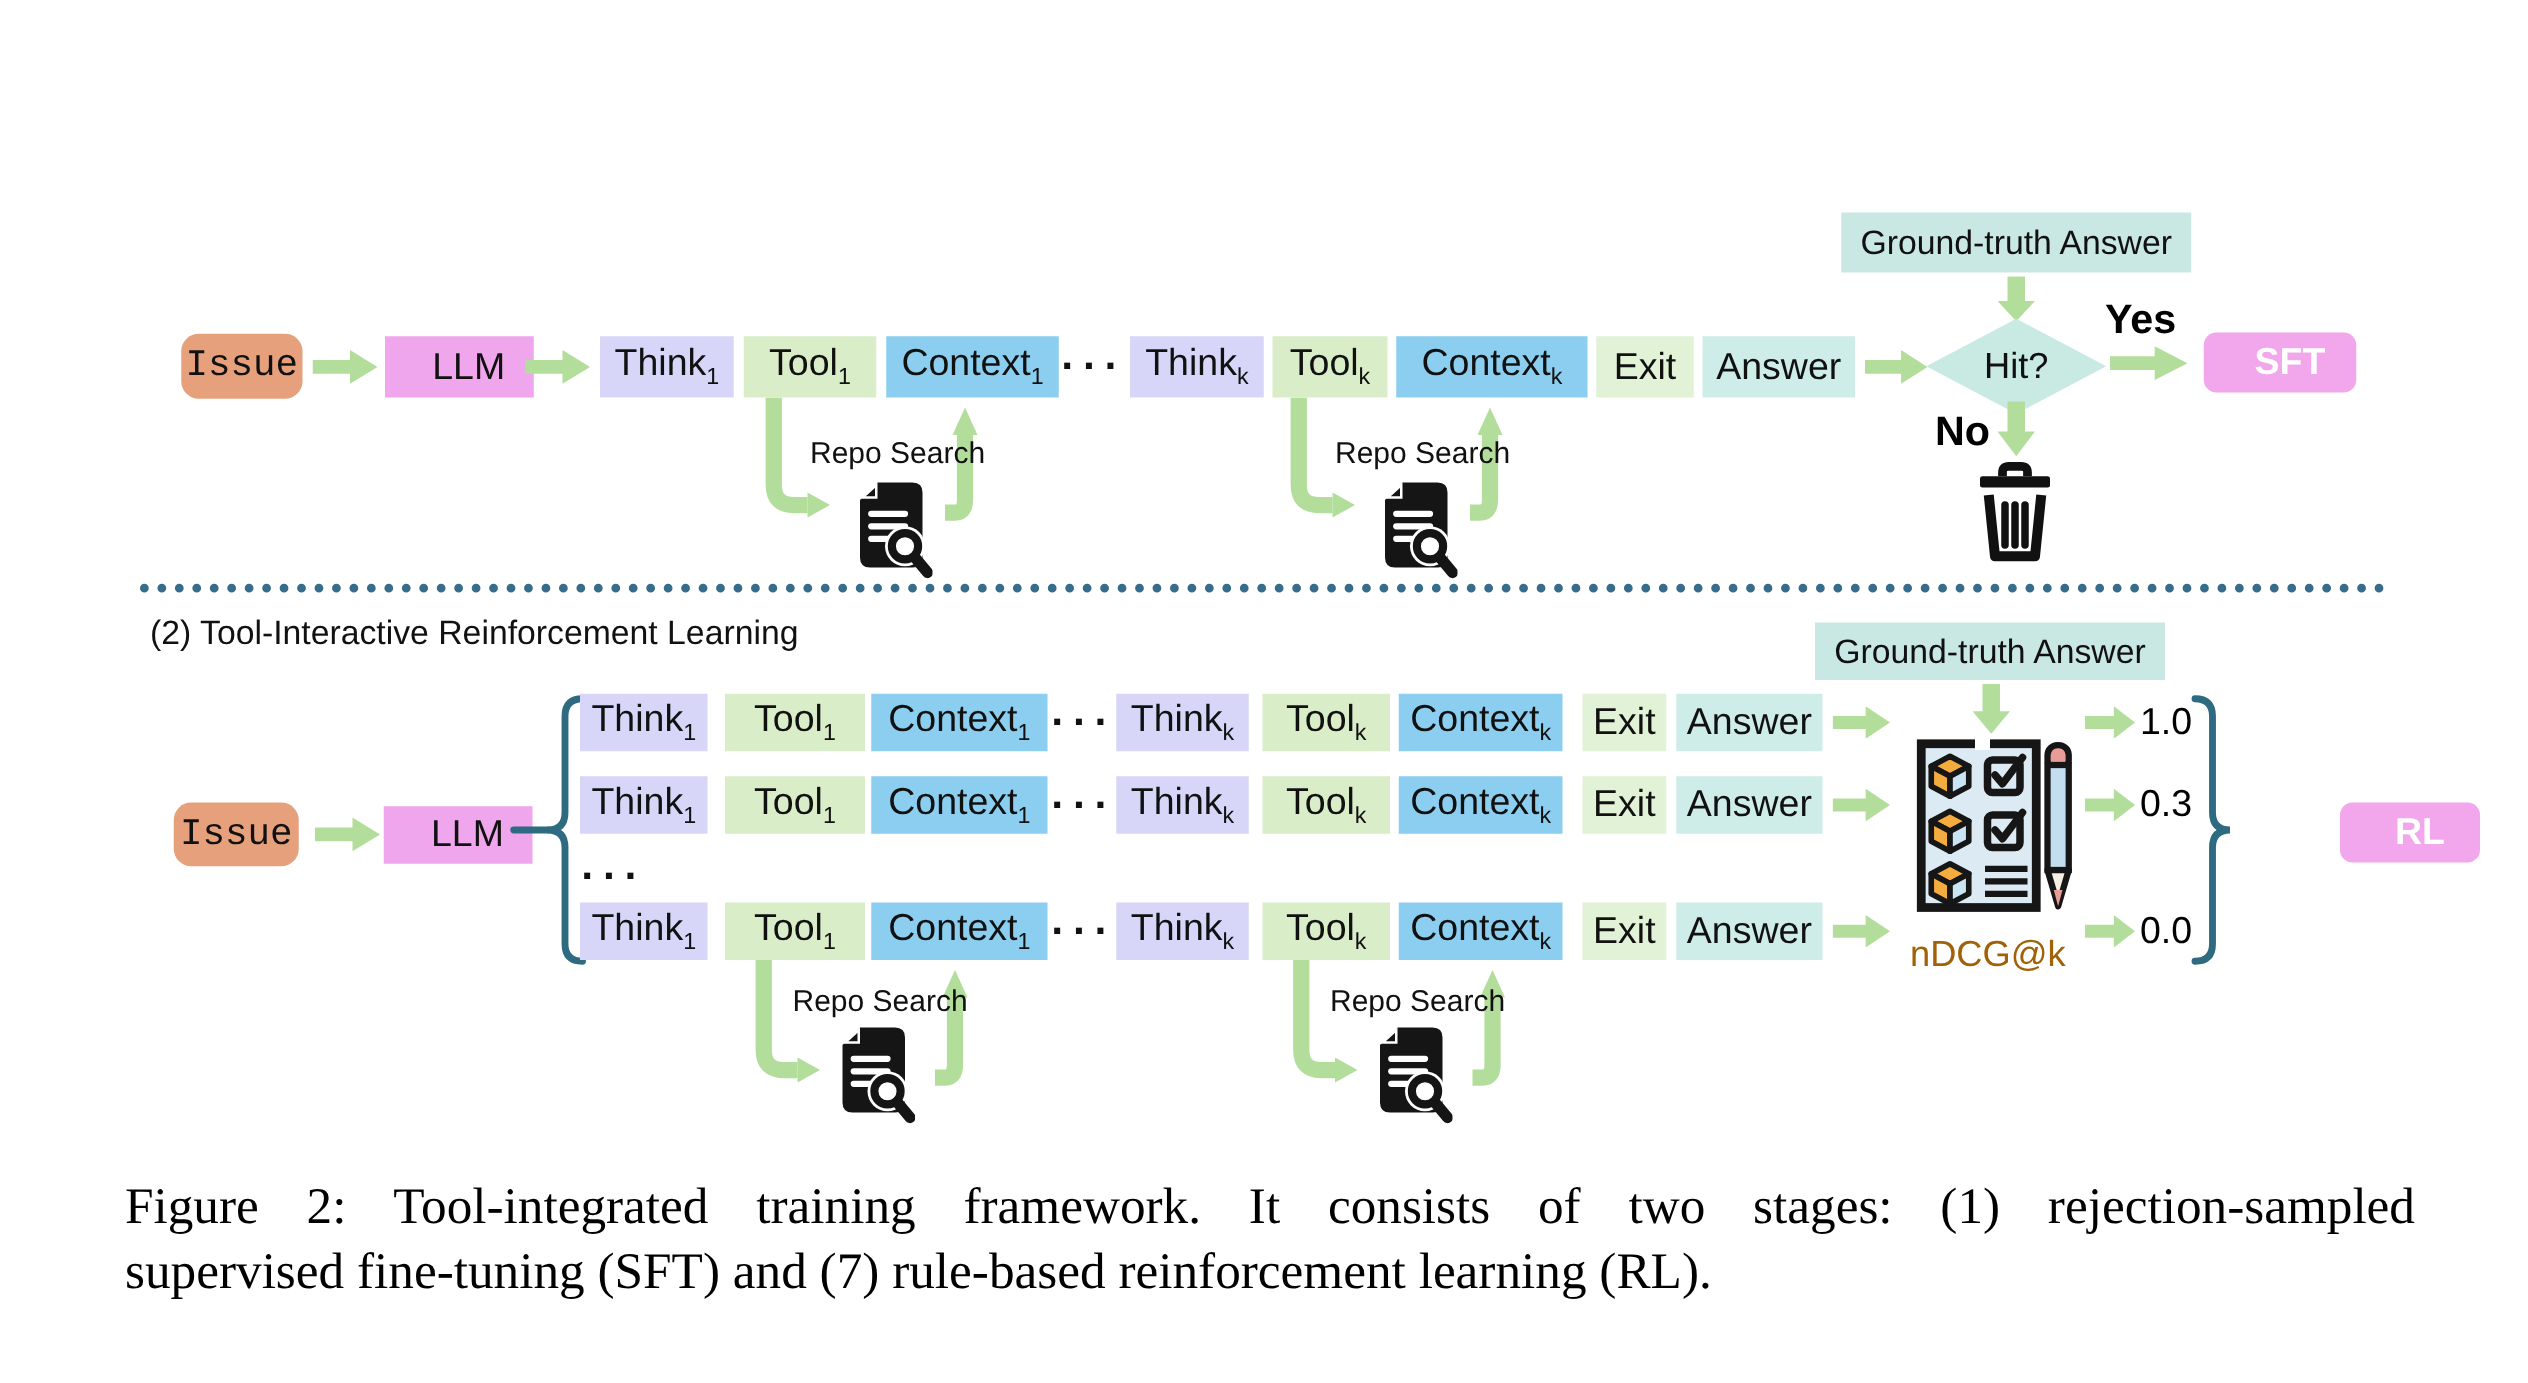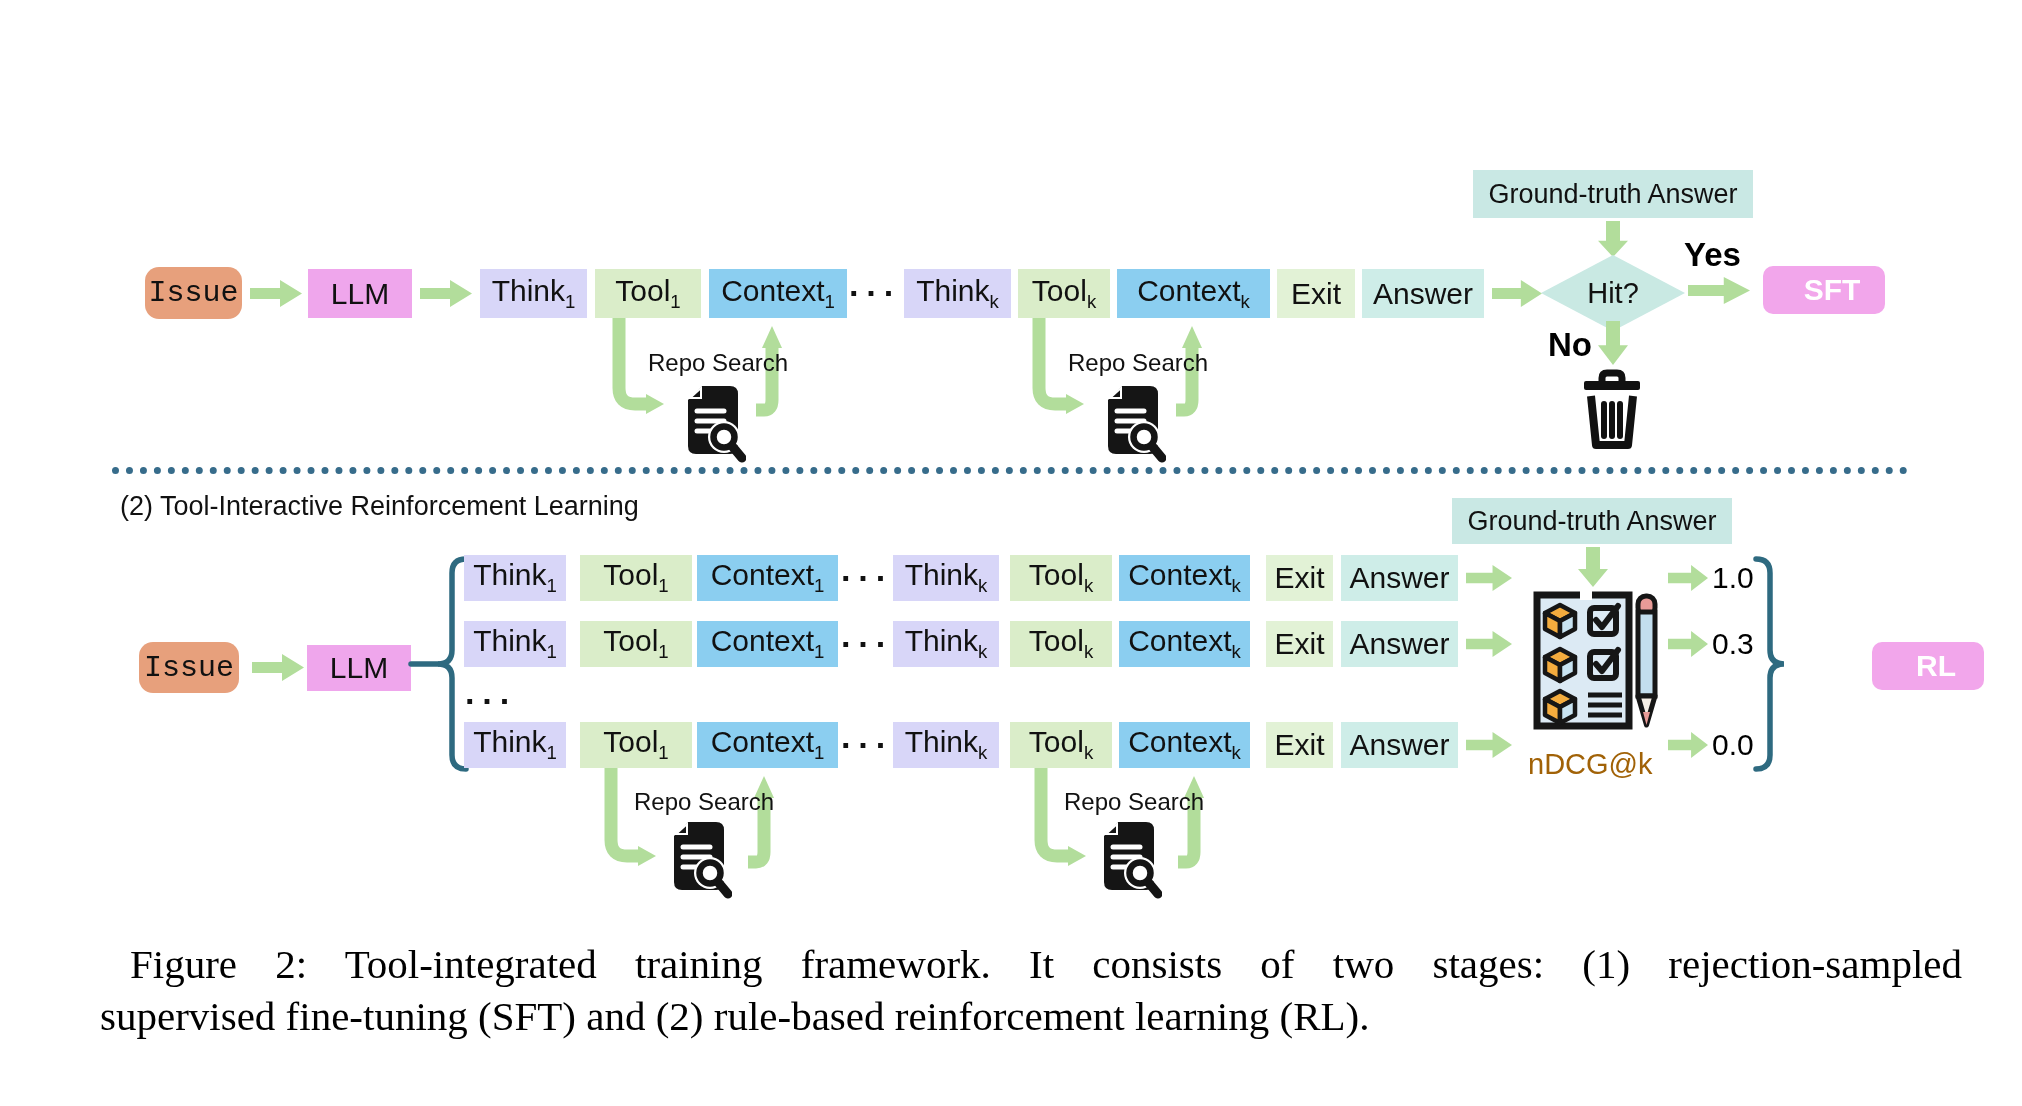--- a/index.html
+++ b/index.html
@@ -5,21 +5,21 @@
   html,body{margin:0;padding:0;background:#fff;}
   #canvas{position:relative;width:2022px;height:1106px;background:#fff;overflow:hidden;
           font-family:"Liberation Sans",sans-serif;color:#111;}
   .abs{position:absolute;}
   .box{position:absolute;display:flex;align-items:center;justify-content:center;
        font-size:30px;line-height:1;color:#111;white-space:nowrap;}
   .box sub{font-size:0.62em;}
   .r14{border-radius:14px;}
   .r10{border-radius:10px;padding-left:16px;}
   .issue{background:#E7A07C;font-family:Liberation Mono, monospace;}
-  .llm{background:#EFA6EC;}
+  .llm{background:#EFA6EC;padding-left:15px;}
   .think{background:#D8D6F8;}
   .tool{background:#DAEDC9;}
   .context{background:#8BCEF0;}
   .exitb{background:#E2F2D6;}
   .answer{background:#CEEDE8;}
   .gt{background:#C9E8E4;font-size:27px;}
   .pinkbtn{background:#F2A6EB;color:#fff;font-weight:bold;font-size:30px;}
   .title{position:absolute;font-size:27px;font-weight:500;color:#111;white-space:nowrap;}
   .dots{position:absolute;display:flex;align-items:center;justify-content:center;
         font-size:34px;font-weight:700;letter-spacing:6px;color:#111;}
@@ -349,16 +349,16 @@
     <path class="elbow" d="M13 0 V72 Q13 88 29 88 H40"></path>
     <polygon class="elbowhead" points="40,78 40,98 58,88"></polygon>
     <path class="elbow" d="M150 94 H158 Q166 94 166 84 V28"></path>
     <polygon class="elbowhead" points="156,30 176,30 166,8"></polygon>
   </svg>
   <div class="repolabel" style="left:1064px;top:788px;">Repo Search</div>
   <svg class="abs" style="left:1098px;top:820px;" width="64" height="80">
       <use href="#docSearch"></use>
     </svg>
 
-  <div class="caption cap1" style="left:100px;top:938px;width:1832px;margin-left:30px;">Figure 2:  Tool-integrated training framework.  It consists of two stages:  (1) rejection-sampled</div>
-  <div class="caption" style="left:100px;top:990px;width:1832px;">supervised fine-tuning (SFT) and (2) rule-based reinforcement learning (RL).</div>
+  <div class="caption cap1" style="left:100px;top:938px;width:1832px;">Figure 2:  Tool-integrated training framework.  It consists of two stages:  (1) rejection-sampled</div>
+  <div class="caption" style="left:100px;top:990px;width:1832px;">supervised fine-tuning (SFT) and (7) rule-based reinforcement learning (RL).</div>
 
 </div>
 
 </body></html>

